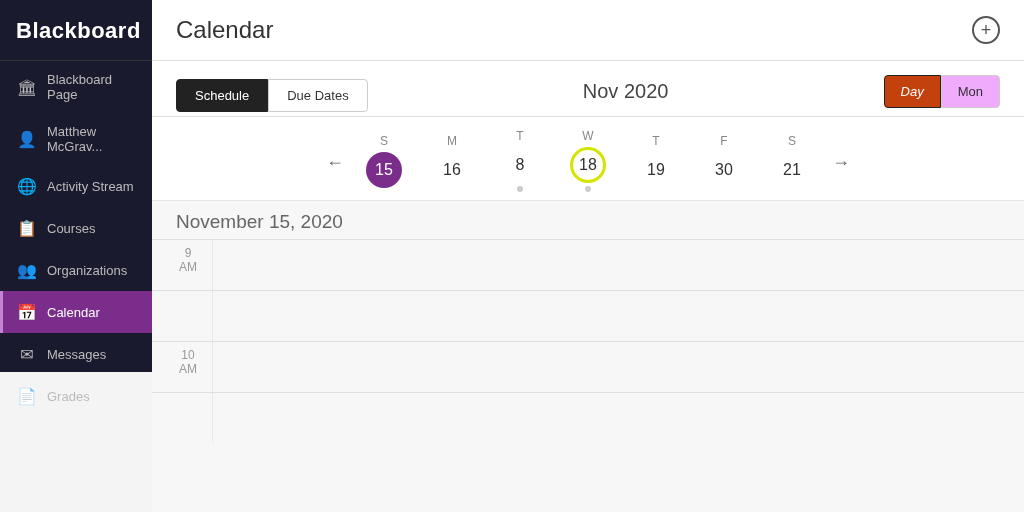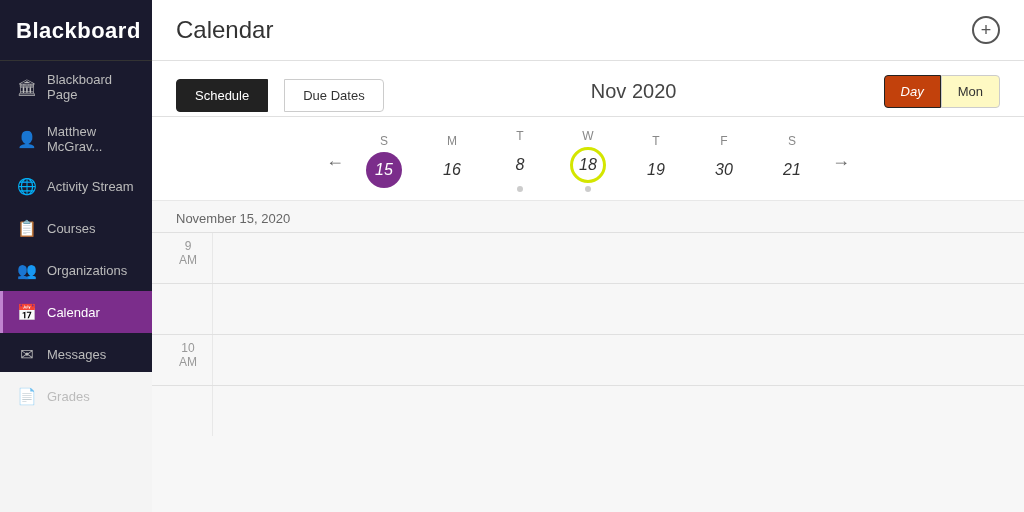--- a/index.html
+++ b/index.html
@@ -85,21 +85,21 @@
 
     
     #tab-bar {
       background: #fff;
       padding: 14px 24px 0;
       display: flex;
       align-items: center;
       justify-content: space-between;
       border-bottom: 1px solid #e0e0e0;
     }
-    #tab-left { display: flex; gap: 16px; }
+    #tab-left { display: flex; gap: 0; }
     .tab-btn {
       padding: 8px 18px;
       border: 1px solid #ccc;
       background: #fff;
       cursor: pointer;
       font-size: 13px;
       color: #333;
     }
     .tab-btn:first-child { border-radius: 4px 0 0 4px; }
     .tab-btn:last-child { border-radius: 0 4px 4px 0; }
@@ -109,21 +109,21 @@
       color: #444;
       position: absolute;
       left: 50%;
       transform: translateX(-50%);
     }
     #tab-center { position: relative; flex: 1; display: flex; justify-content: center; align-items: center; padding-bottom: 8px; }
     #tab-right { display: flex; gap: 0; padding-bottom: 8px; }
     .view-btn {
       padding: 8px 16px;
       border: 1px solid #ccc;
-      background: #fef9c3;
+      background: #f0abfc;
       cursor: pointer;
       font-size: 13px;
       color: #333;
     }
     .view-btn:first-child { border-radius: 4px 0 0 4px; }
     .view-btn:last-child { border-radius: 0 4px 4px 0; }
     .view-btn.active { background: #c2410c; color: #fff; border-color: #222; font-style: italic; }
 
     
     #calendar-week {
@@ -164,21 +164,20 @@
       margin-bottom: 4px;
       text-transform: uppercase;
     }
     .day-num {
       width: 36px; height: 36px;
       border-radius: 50%;
       display: flex; align-items: center; justify-content: center;
       font-size: 16px;
       color: #333;
       cursor: pointer;
-      font-style: italic;
     }
     .day-num.selected-today {
       background: #7b2d8b;
       color: #fff;
     }
     .day-num.highlighted {
       border: 3px solid #d4e600;
       color: #333;
       background: transparent;
     }
@@ -190,21 +189,21 @@
     }
 
     
     #calendar-body {
       flex: 1;
       padding: 0;
       overflow: auto;
     }
     #date-label {
       padding: 10px 24px 6px;
-      font-size: 13px;
+      font-size: 19px;
       color: #666;
     }
     .time-row {
       display: flex;
       align-items: flex-start;
       border-top: 1px solid #e0e0e0;
       min-height: 50px;
     }
     .time-label {
       width: 60px;

